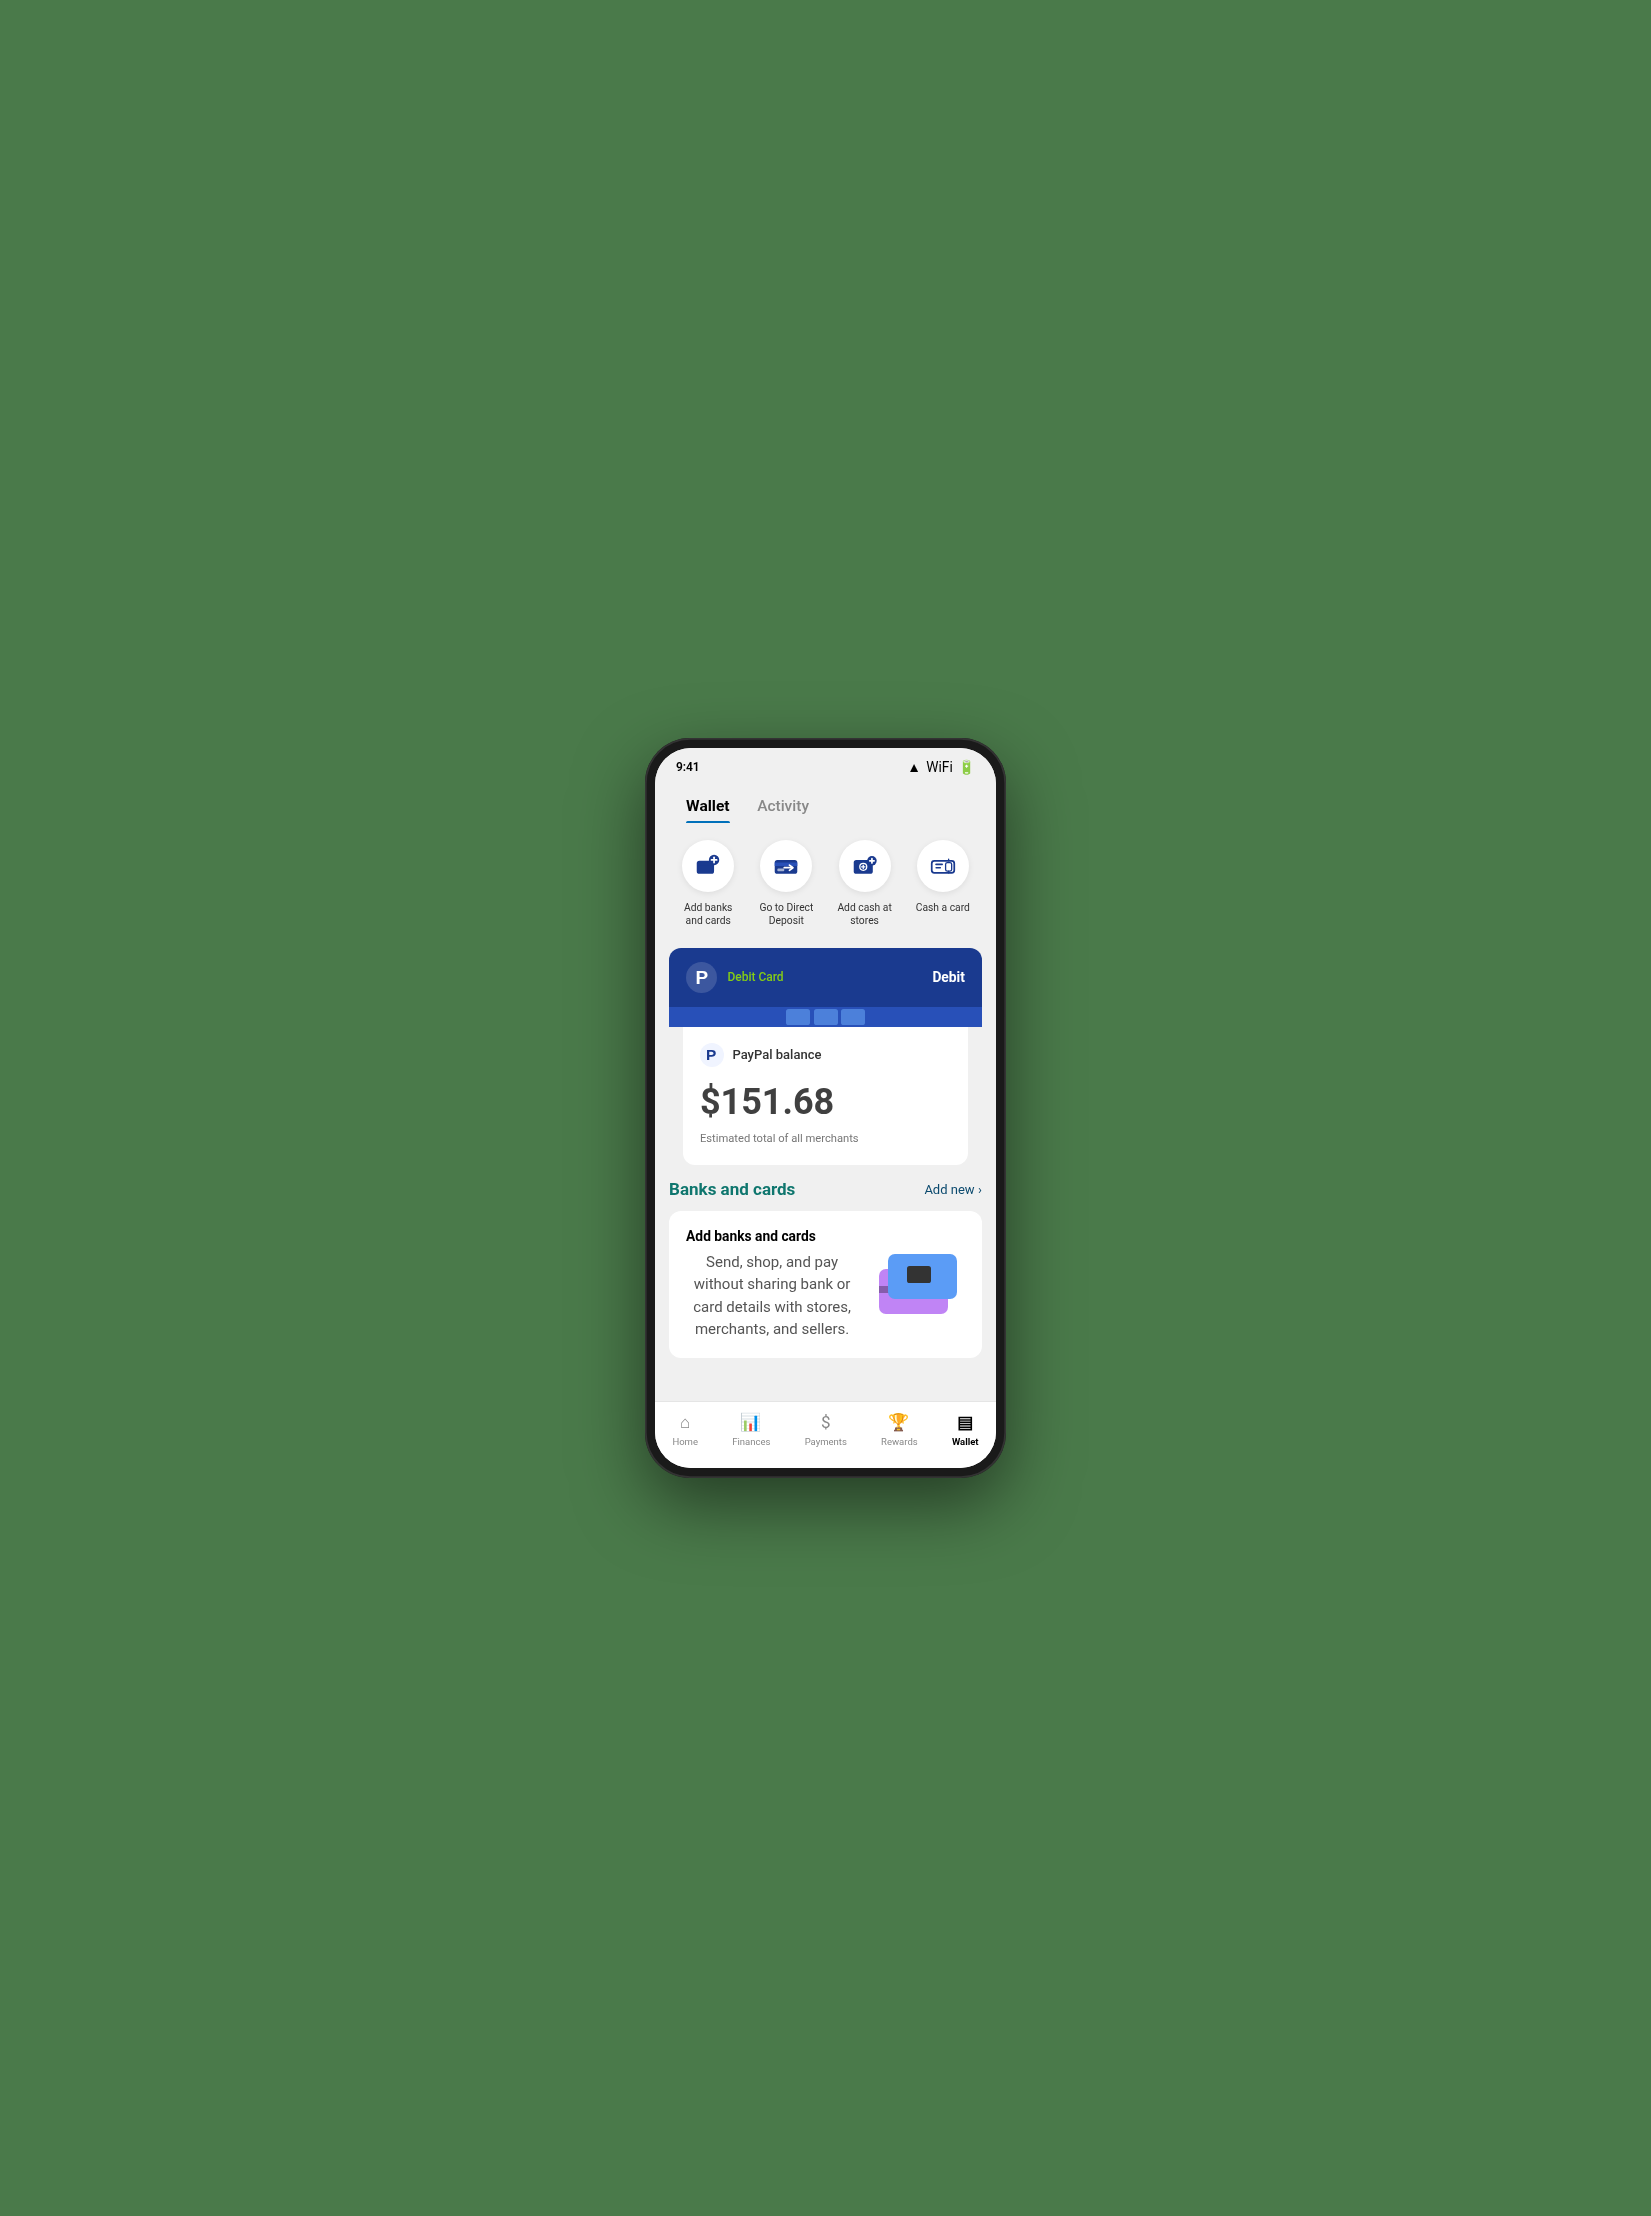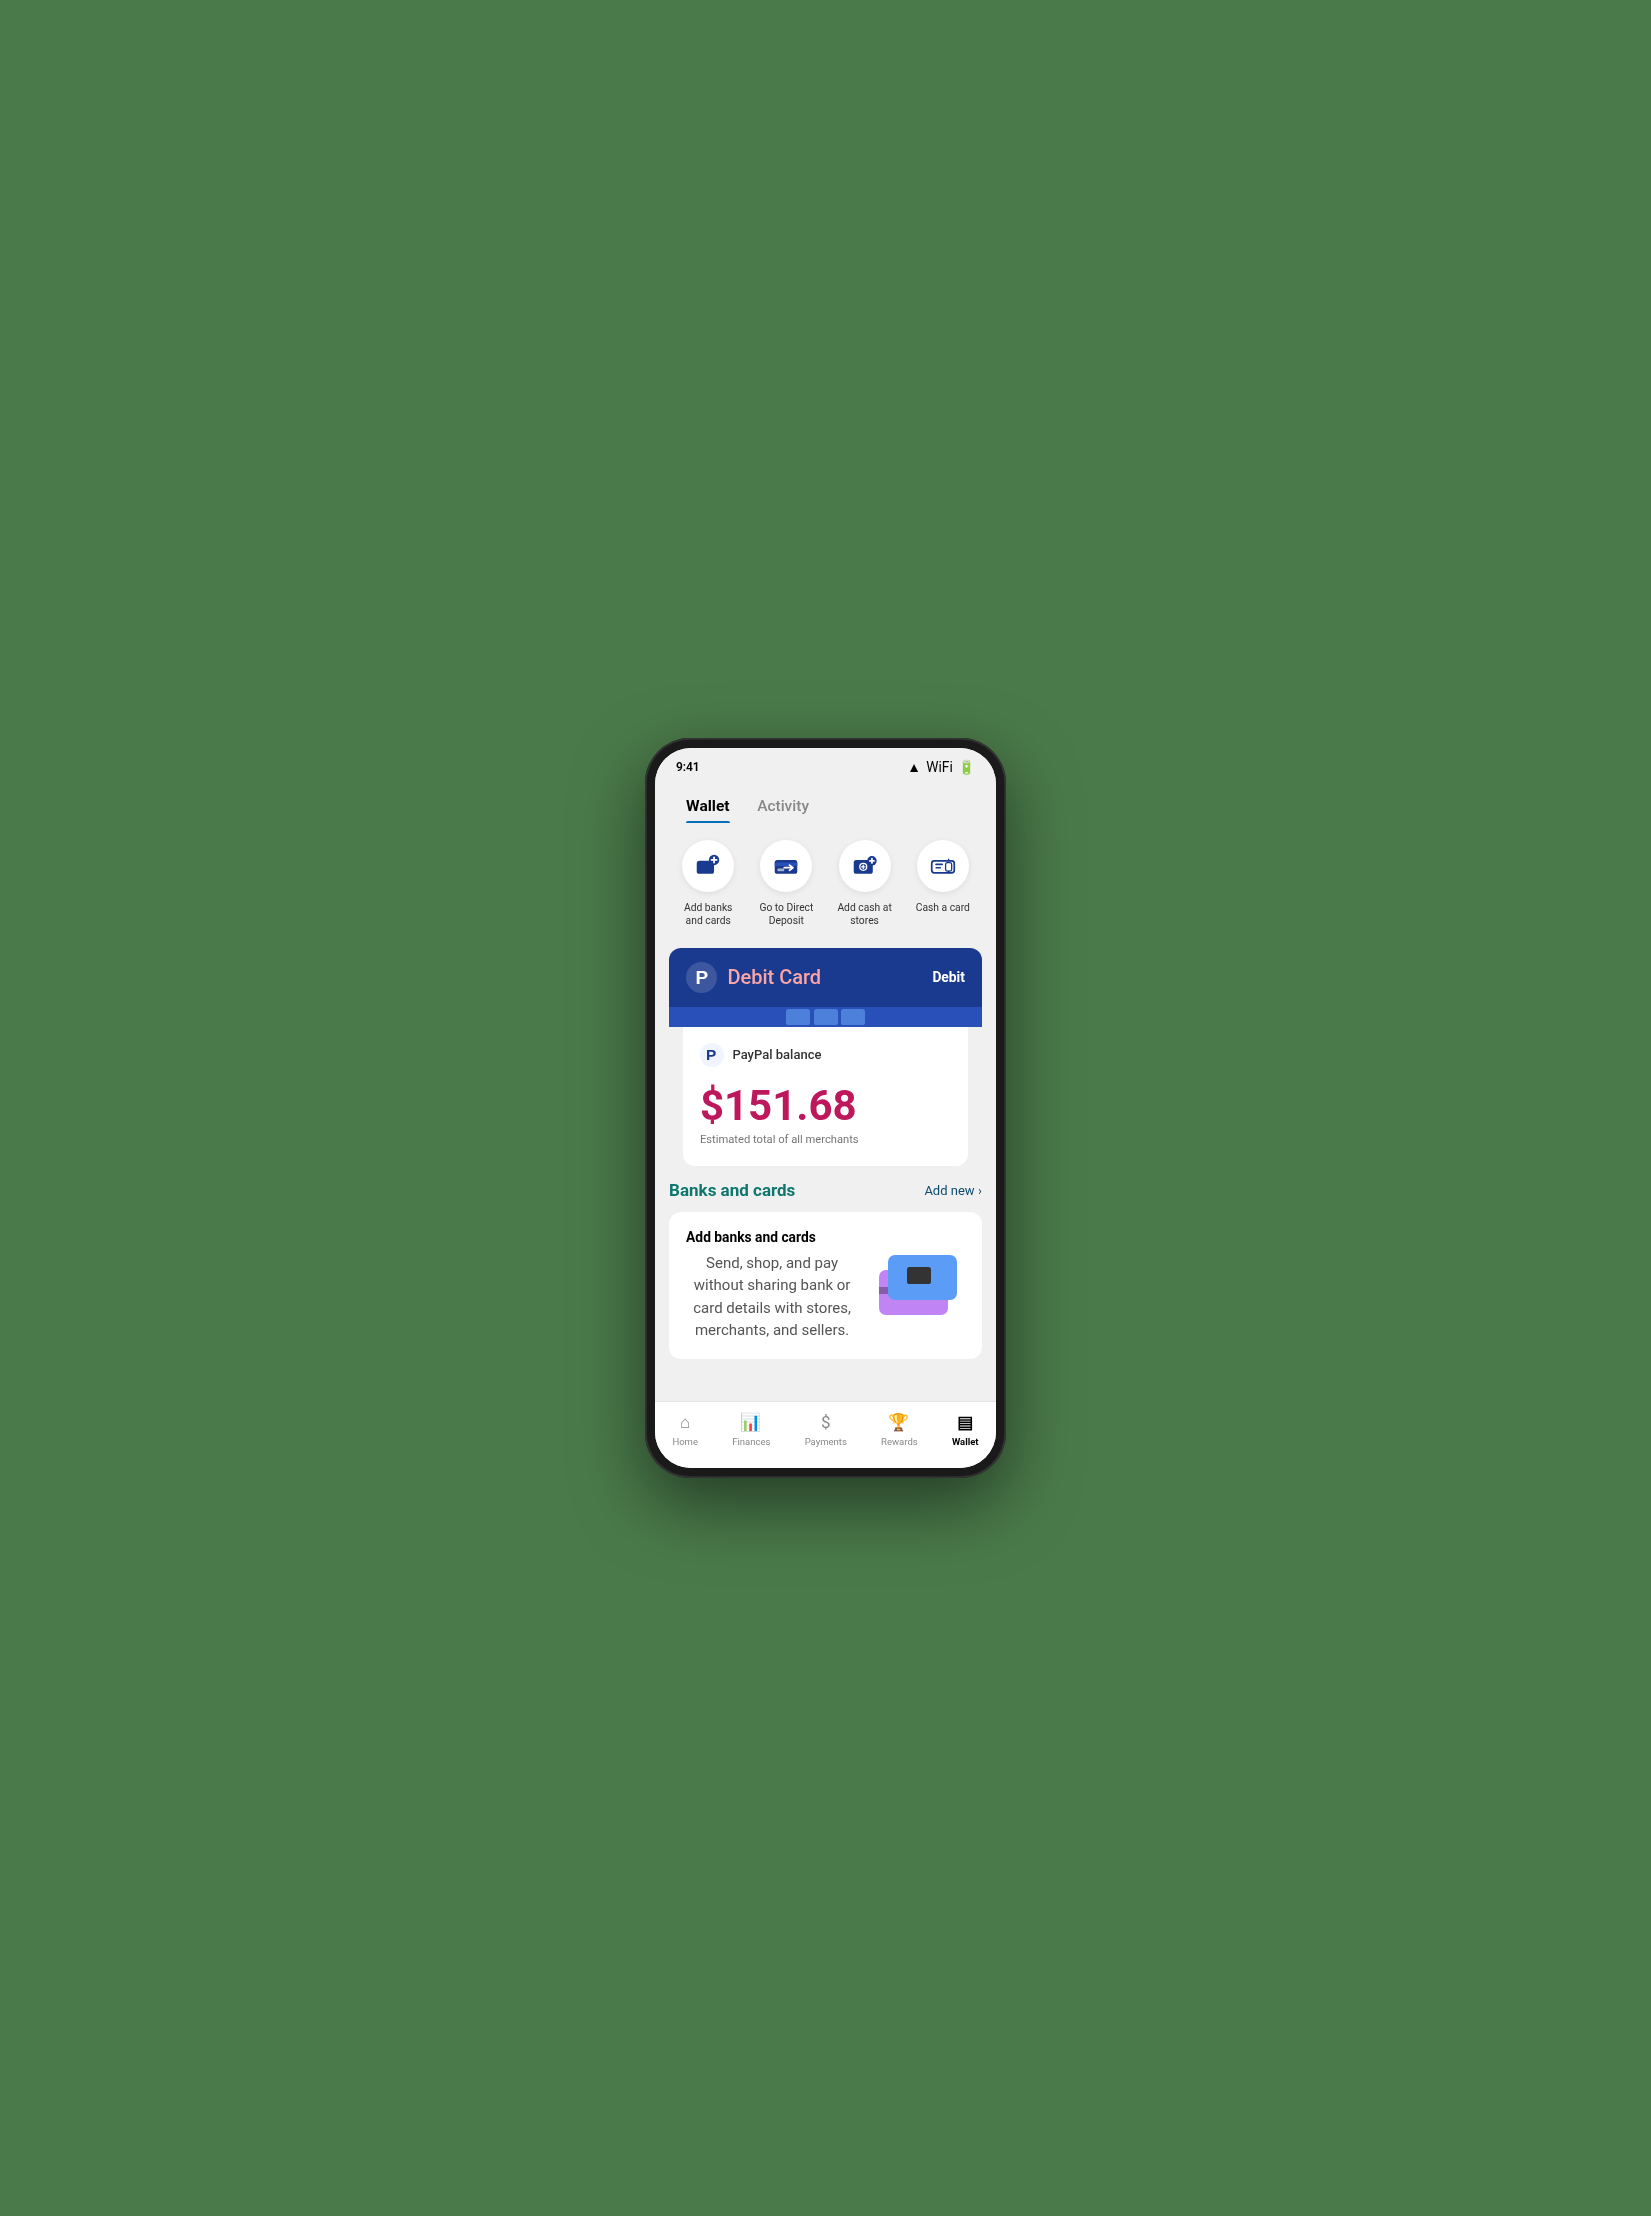--- a/index.html
+++ b/index.html
@@ -134,22 +134,22 @@
     .debit-card-left {
       display: flex;
       align-items: center;
       gap: 10.3px;
     }
     .paypal-p-white {
       width: 31px;
       height: 31px;
     }
     .debit-card-name {
-      color: #fca5a5;
-      font-size: 20px;
+      color: #84cc16;
+      font-size: 12px;
       font-weight: 500;
     }
     .debit-badge {
       color: #fff;
       font-size: 13.8px;
       font-weight: 700;
     }
     .card-bottom-peek {
       background: #2850b8;
       border-radius: 0;
@@ -185,24 +185,24 @@
     .paypal-p-blue {
       width: 24px;
       height: 24px;
     }
     .balance-label {
       font-size: 13px;
       color: #333;
       font-weight: 500;
     }
     .balance-amount {
-      font-size: 42px;
-      font-weight: 700;
-      color: #be185d;
-      margin-bottom: 3px;
+      font-size: 36px;
+      font-weight: 700;
+      color: #404040;
+      margin-bottom: 9px;
     }
     .balance-subtitle {
       font-size: 11.2px;
       color: #777;
     }
     
     .banks-section {
       padding: 0 13.8px 13.8px;
     }
     .banks-header {

